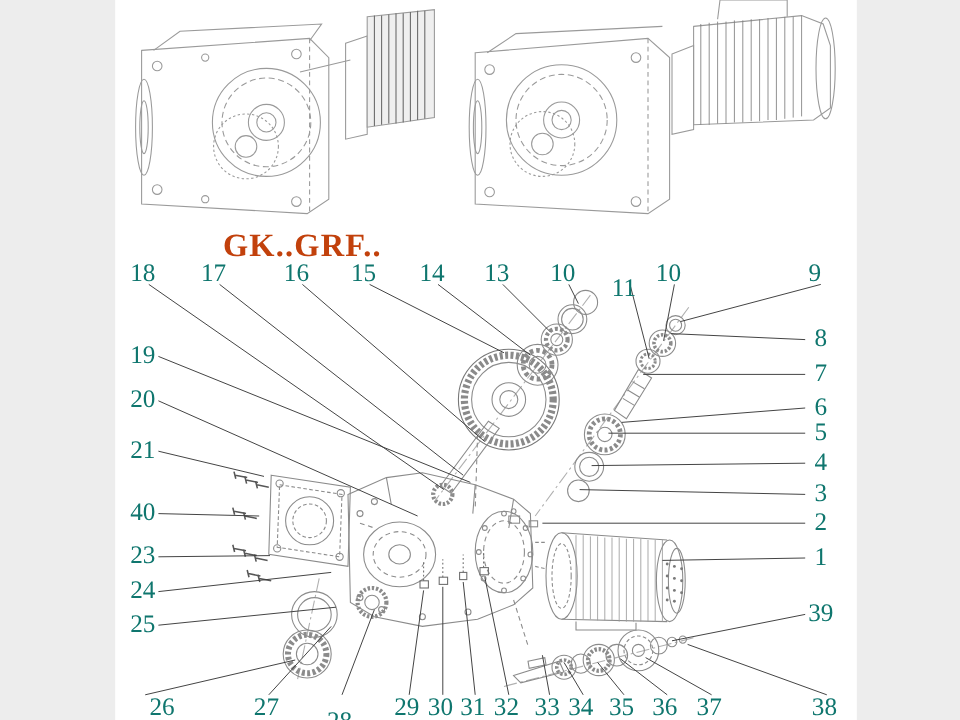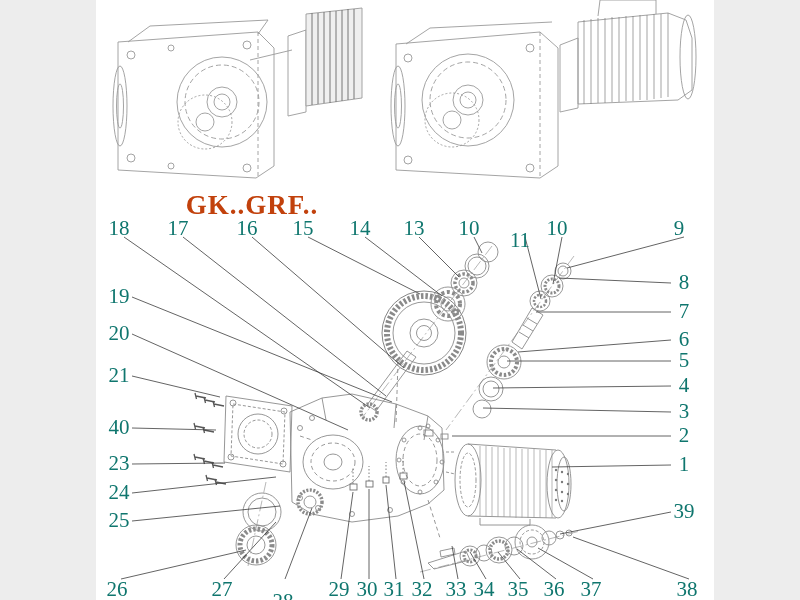--- a/index.html
+++ b/index.html
@@ -290,21 +290,21 @@
       <div class="callout" style="left: 119px; top: 520px;">25</div>
       <div class="callout" style="left: 684px; top: 282px;">8</div>
       <div class="callout" style="left: 684px; top: 311px;">7</div>
       <div class="callout" style="left: 684px; top: 339px;">6</div>
       <div class="callout" style="left: 684px; top: 360px;">5</div>
       <div class="callout" style="left: 684px; top: 385px;">4</div>
       <div class="callout" style="left: 684px; top: 411px;">3</div>
       <div class="callout" style="left: 684px; top: 435px;">2</div>
       <div class="callout" style="left: 684px; top: 464px;">1</div>
       <div class="callout" style="left: 684px; top: 511px;">39</div>
-      <div class="callout" style="left: 117px; top: 589px;">26</div>
+      <div class="callout" style="left: 135px; top: 589px;">26</div>
       <div class="callout" style="left: 222px; top: 589px;">27</div>
       <div class="callout" style="left: 283px; top: 589px; margin-top: 12px;">28</div>
       <div class="callout" style="left: 339px; top: 589px;">29</div>
       <div class="callout" style="left: 367px; top: 589px;">30</div>
       <div class="callout" style="left: 394px; top: 589px;">31</div>
       <div class="callout" style="left: 422px; top: 589px;">32</div>
       <div class="callout" style="left: 456px; top: 589px;">33</div>
       <div class="callout" style="left: 484px; top: 589px;">34</div>
       <div class="callout" style="left: 518px; top: 589px;">35</div>
       <div class="callout" style="left: 554px; top: 589px;">36</div>

